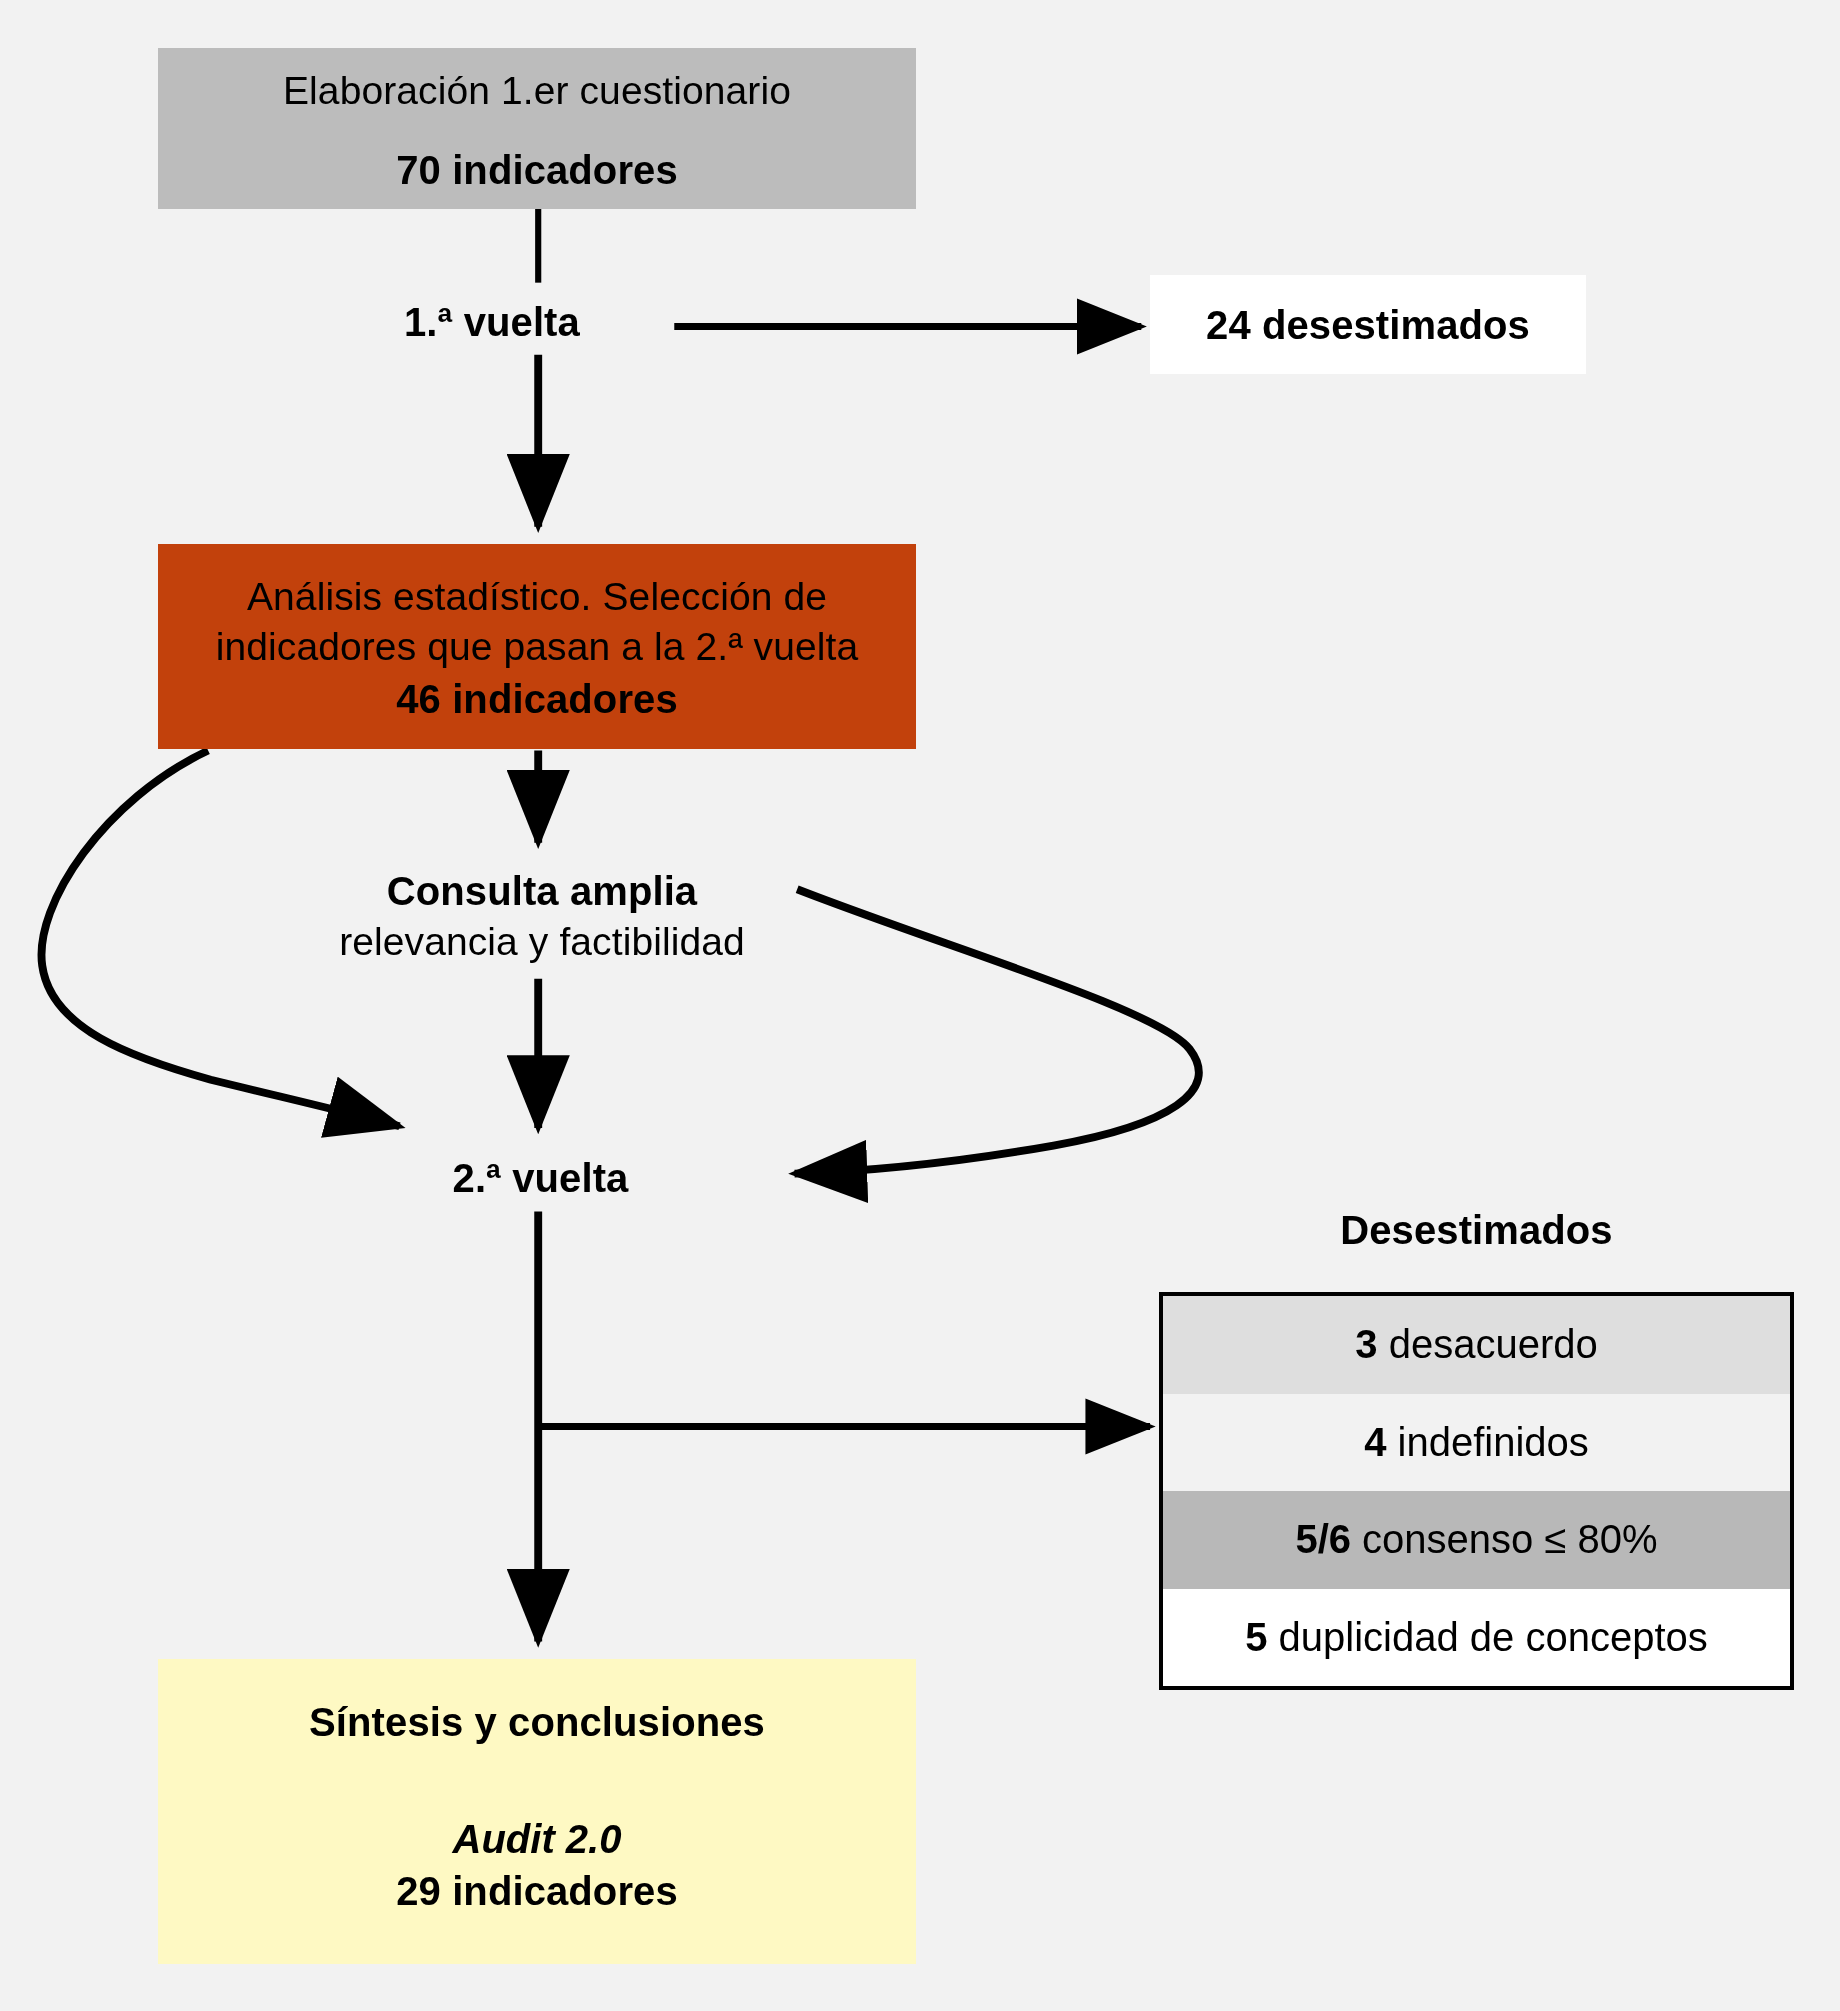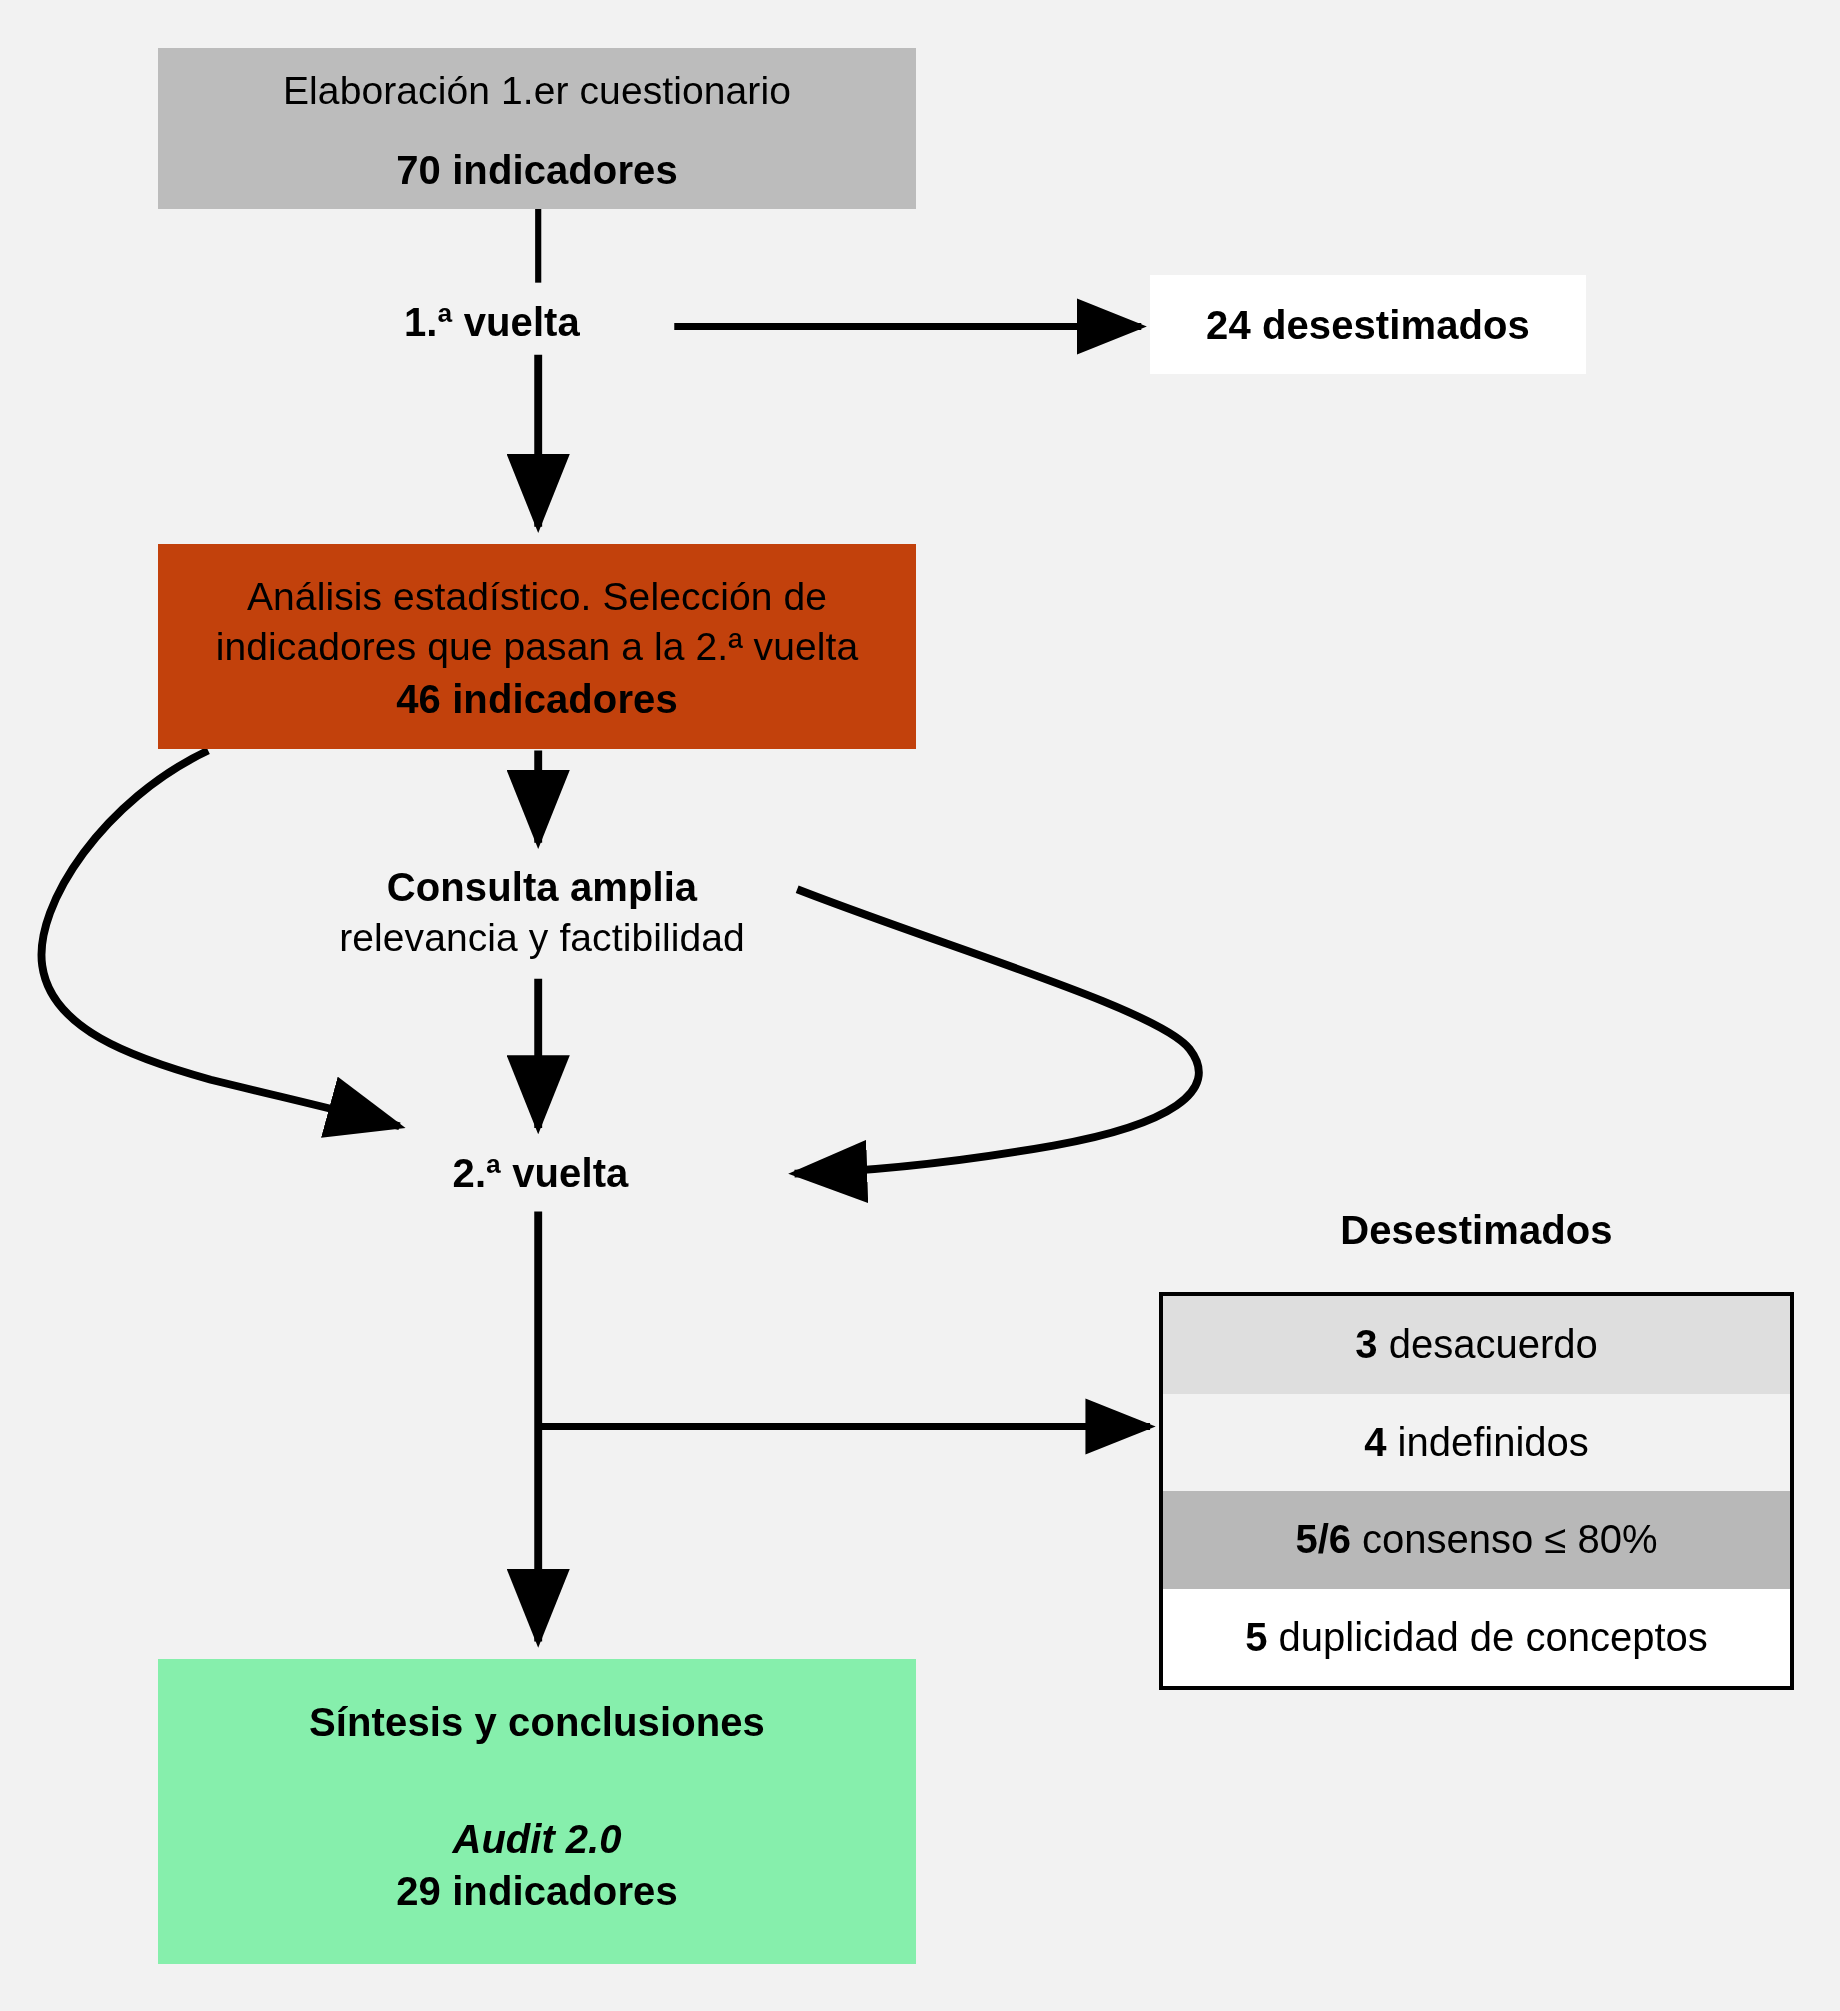--- a/index.html
+++ b/index.html
@@ -39,20 +39,21 @@
   .gray-box {
     background: #bcbcbc;
   }
 
   .white-box {
     background: #ffffff;
   }
 
   .plain-label {
     background: transparent;
+    justify-content: flex-end;
   }
 
   .line-reg {
     font-weight: normal;
     font-size: 39px;
     line-height: 1.30;
     letter-spacing: 0.1px;
     white-space: nowrap;
   }
 
@@ -221,19 +222,19 @@
   <div class="table-row" style="background: rgb(184, 184, 184);">
       <b>5/6</b>
       <span>&nbsp;consenso ≤ 80%</span>
     </div>
   <div class="table-row" style="background: rgb(255, 255, 255);">
       <b>5</b>
       <span>&nbsp;duplicidad de conceptos</span>
     </div>
 </div>
 
-<div class="node gray-box" id="node-box3" style="background: #86efac;">
+<div class="node gray-box" id="node-box3" style="background: #fef9c3;">
   <div class="line-bold">Síntesis y conclusiones</div>
   <div class="spacer"></div>
   <div class="line-bold-italic">Audit 2.0</div>
   <div class="line-bold">29 indicadores</div>
 </div>
 
 
 </body></html>

